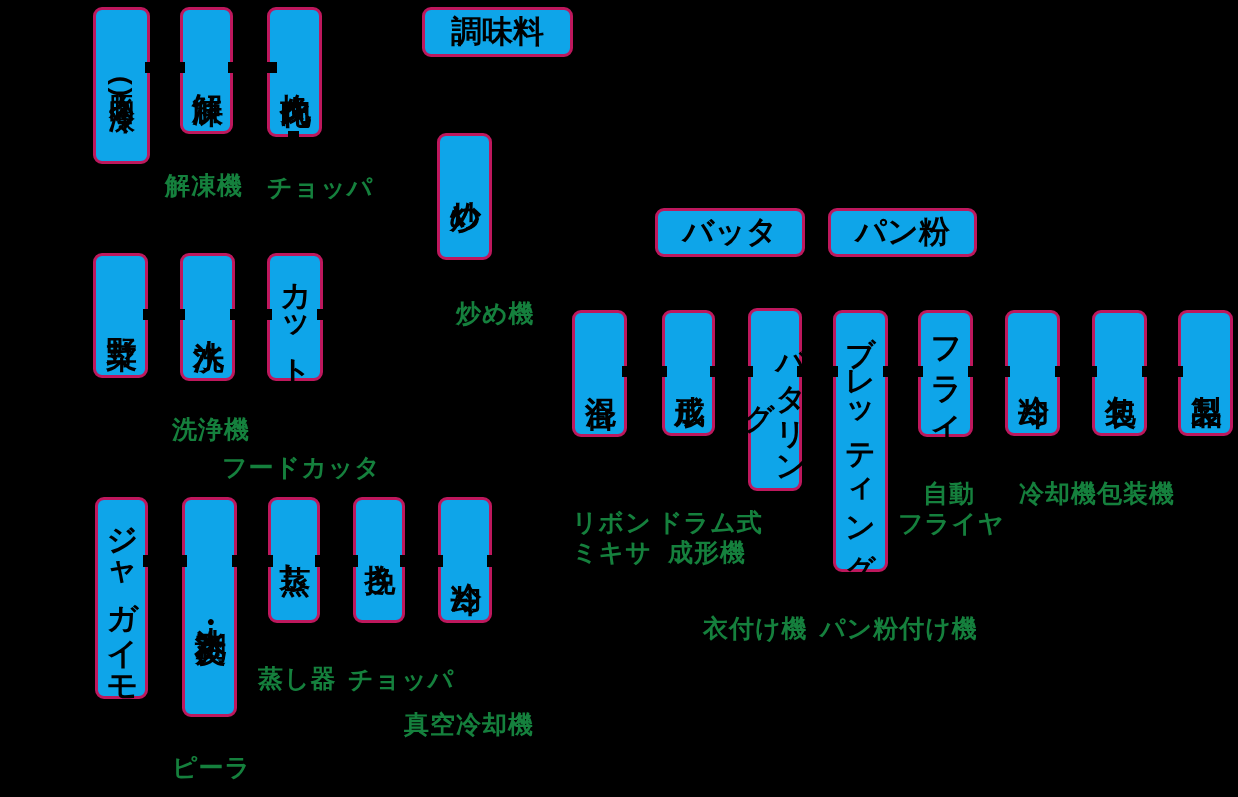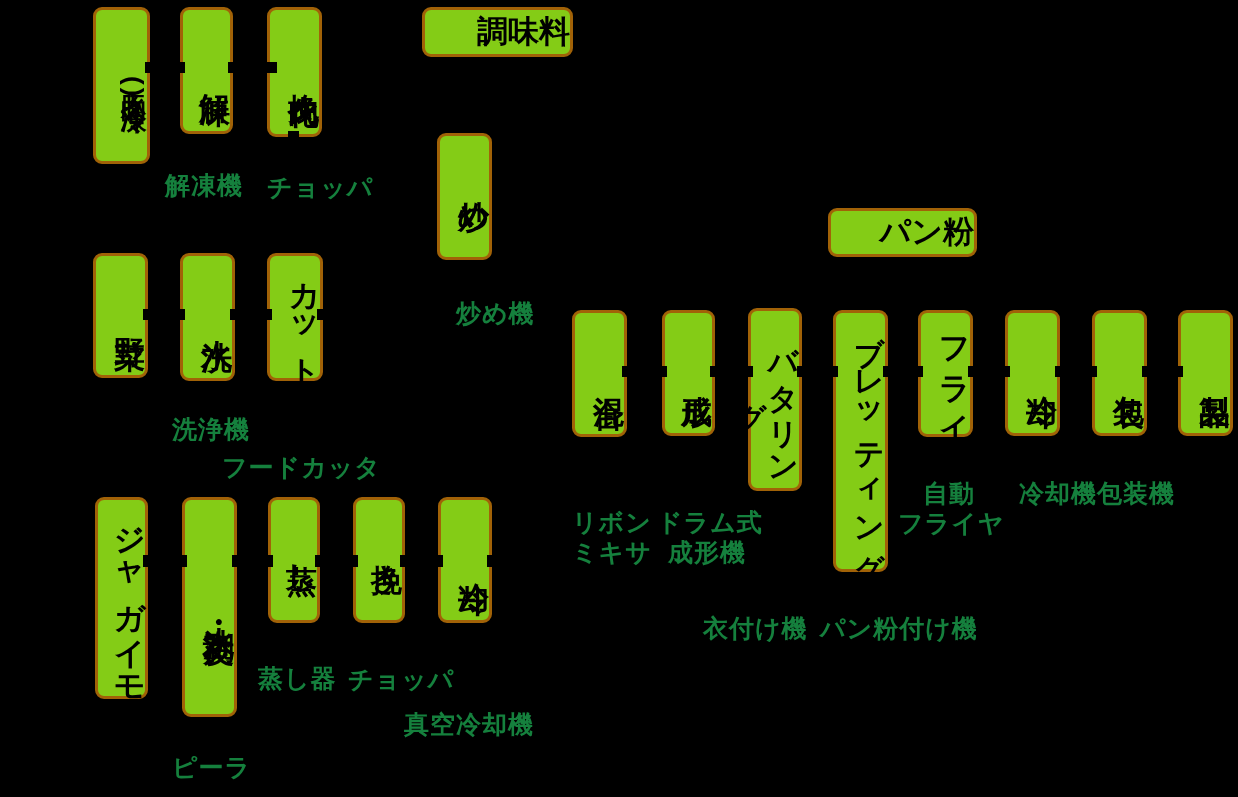--- a/index.html
+++ b/index.html
@@ -6,27 +6,27 @@
   body { background: #000; font-family: "Liberation Sans", sans-serif; }
   .canvas {
     position: relative;
     width: 1238px;
     height: 797px;
     background: #000;
     overflow: hidden;
   }
   .node {
     position: absolute;
-    background: #84cc16;
-    border: 3px solid #a16207;
+    background: #0ea5e9;
+    border: 3px solid #be185d;
     border-radius: 9px;
     box-sizing: border-box;
     display: flex;
     align-items: center;
-    justify-content: flex-end;
+    justify-content: center;
     z-index: 1;
   }
   .node-label {
     color: #000;
     font-weight: 700;
     font-size: 31px;
     line-height: 1.06;
     text-align: center;
   }
   .vtext .node-label {
@@ -90,20 +90,23 @@
   <div class="node vtext" style="left:268px; top:497px; width:52px; height:126px;">
     <span class="node-label">蒸し</span>
   </div>
   <div class="node vtext" style="left:353px; top:497px; width:52px; height:126px;">
     <span class="node-label">挽き</span>
   </div>
   <div class="node vtext" style="left:438px; top:497px; width:54px; height:126px;">
     <span class="node-label">冷却</span>
   </div>
 
+  <div class="node" style="left:655px; top:208px; width:150px; height:49px;">
+    <span class="node-label">バッタ</span>
+  </div>
   <div class="node" style="left:828px; top:208px; width:149px; height:49px;">
     <span class="node-label">パン粉</span>
   </div>
 
   <div class="node vtext" style="left:572px; top:310px; width:55px; height:127px;">
     <span class="node-label">混合</span>
   </div>
   <div class="node vtext" style="left:662px; top:310px; width:53px; height:126px;">
     <span class="node-label">成形</span>
   </div>

